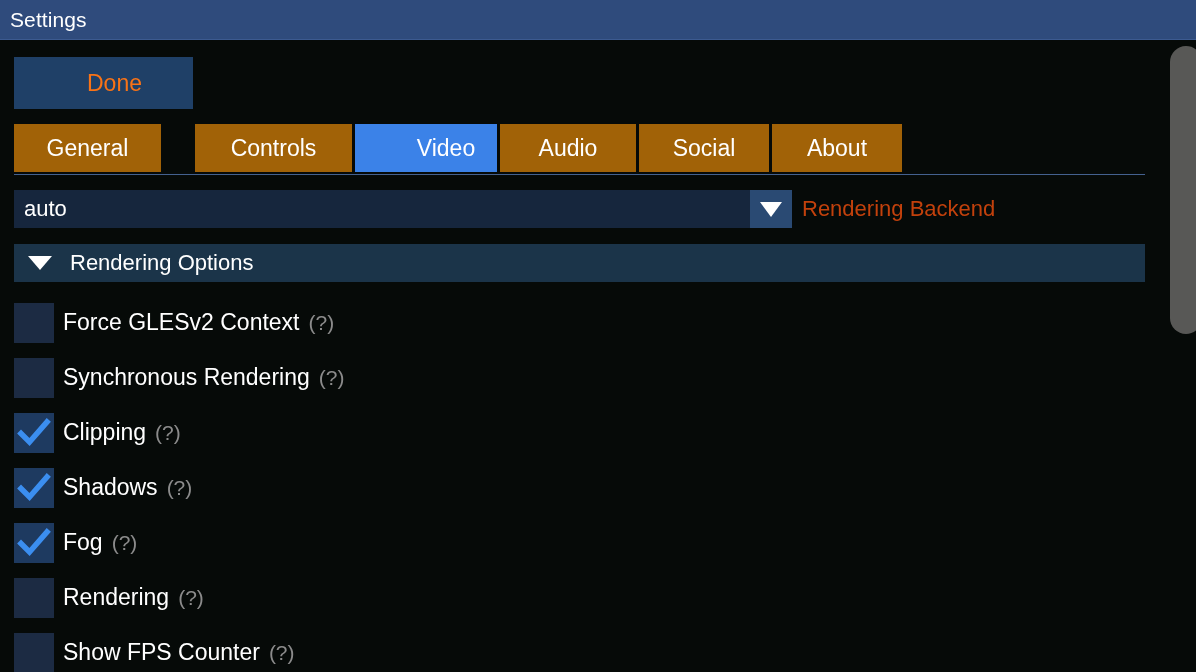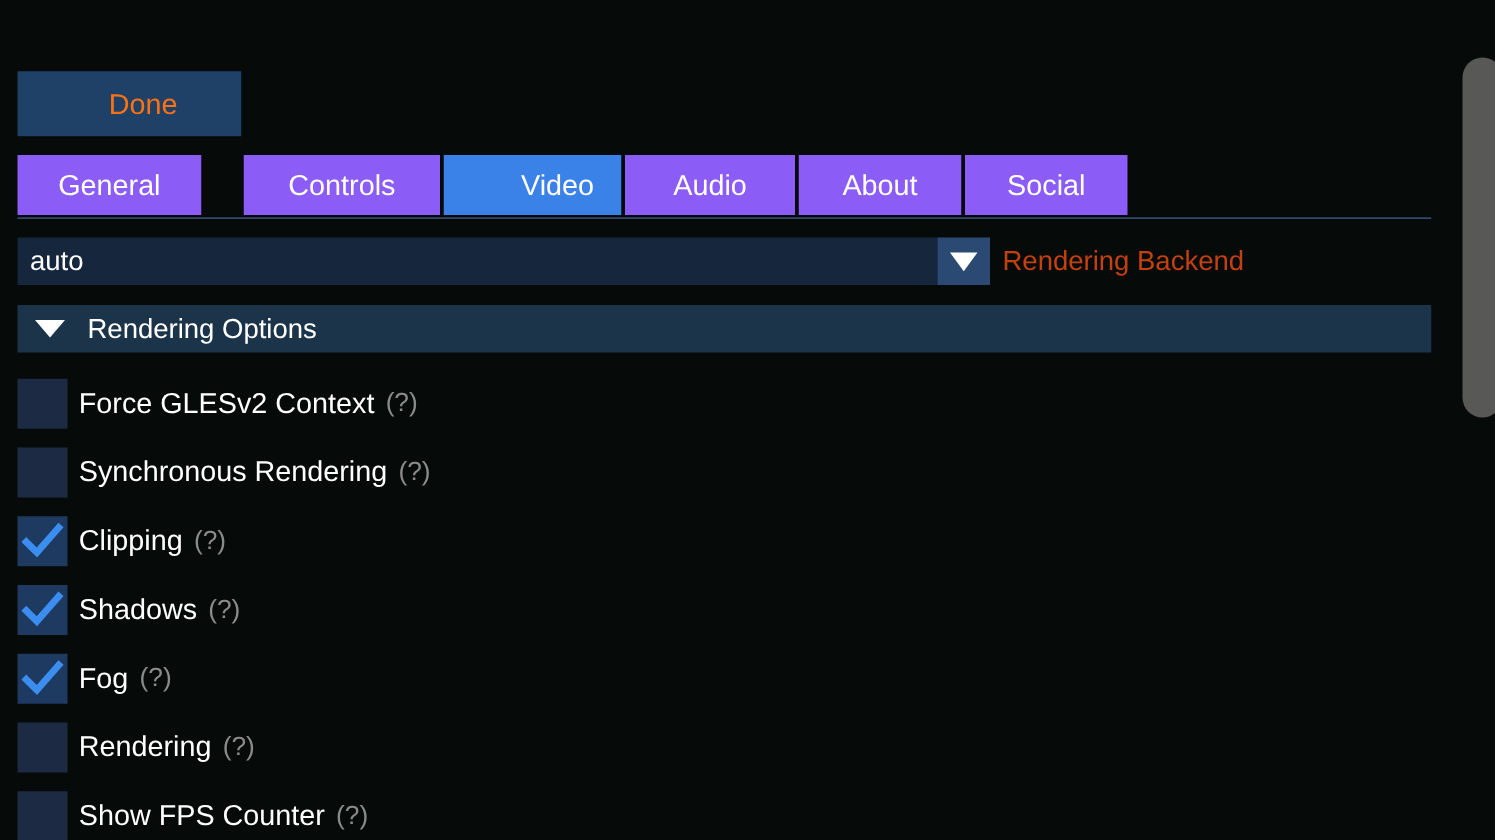--- a/index.html
+++ b/index.html
@@ -65,21 +65,21 @@
   .tabstrip {
     position: absolute;
     left: 14px;
     top: 124px;
     height: 48px;
     display: flex;
     gap: 3px;
   }
   .tab {
     height: 48px;
-    background: #8b5cf6;
+    background: #a16207;
     color: #ffffff;
     font-size: 23px;
     display: flex;
     align-items: center;
     justify-content: center;
     box-sizing: border-box;
     cursor: pointer;
     user-select: none;
     white-space: nowrap;
   }
@@ -226,30 +226,33 @@
     background: #585856;
     border-radius: 16px;
     cursor: pointer;
   }
 </style>
 </head>
 <body>
 
 <div class="app">
 
+  <div class="titlebar">
+    <span class="titlebar-text">Settings</span>
+  </div>
 
   <div class="done-btn">Done</div>
 
   <div class="tabstrip" id="tabstrip">
       <div class="tab" style="width: 147px;">General</div>
       <div class="tab" style="width: 157px; margin-left: 31px;">Controls</div>
       <div class="tab active" style="width: 142px; padding-left: 40px;">Video</div>
       <div class="tab" style="width: 136px;">Audio</div>
+      <div class="tab" style="width: 130px;">Social</div>
       <div class="tab" style="width: 130px;">About</div>
-      <div class="tab" style="width: 130px;">Social</div>
     </div>
   <div class="tab-sep"></div>
 
   <div class="dropdown-row">
     <div class="dropdown-field">auto</div>
     <div class="dropdown-arrow-btn">
       <span class="tri-down"></span>
     </div>
     <div class="dropdown-label">Rendering Backend</div>
   </div>

